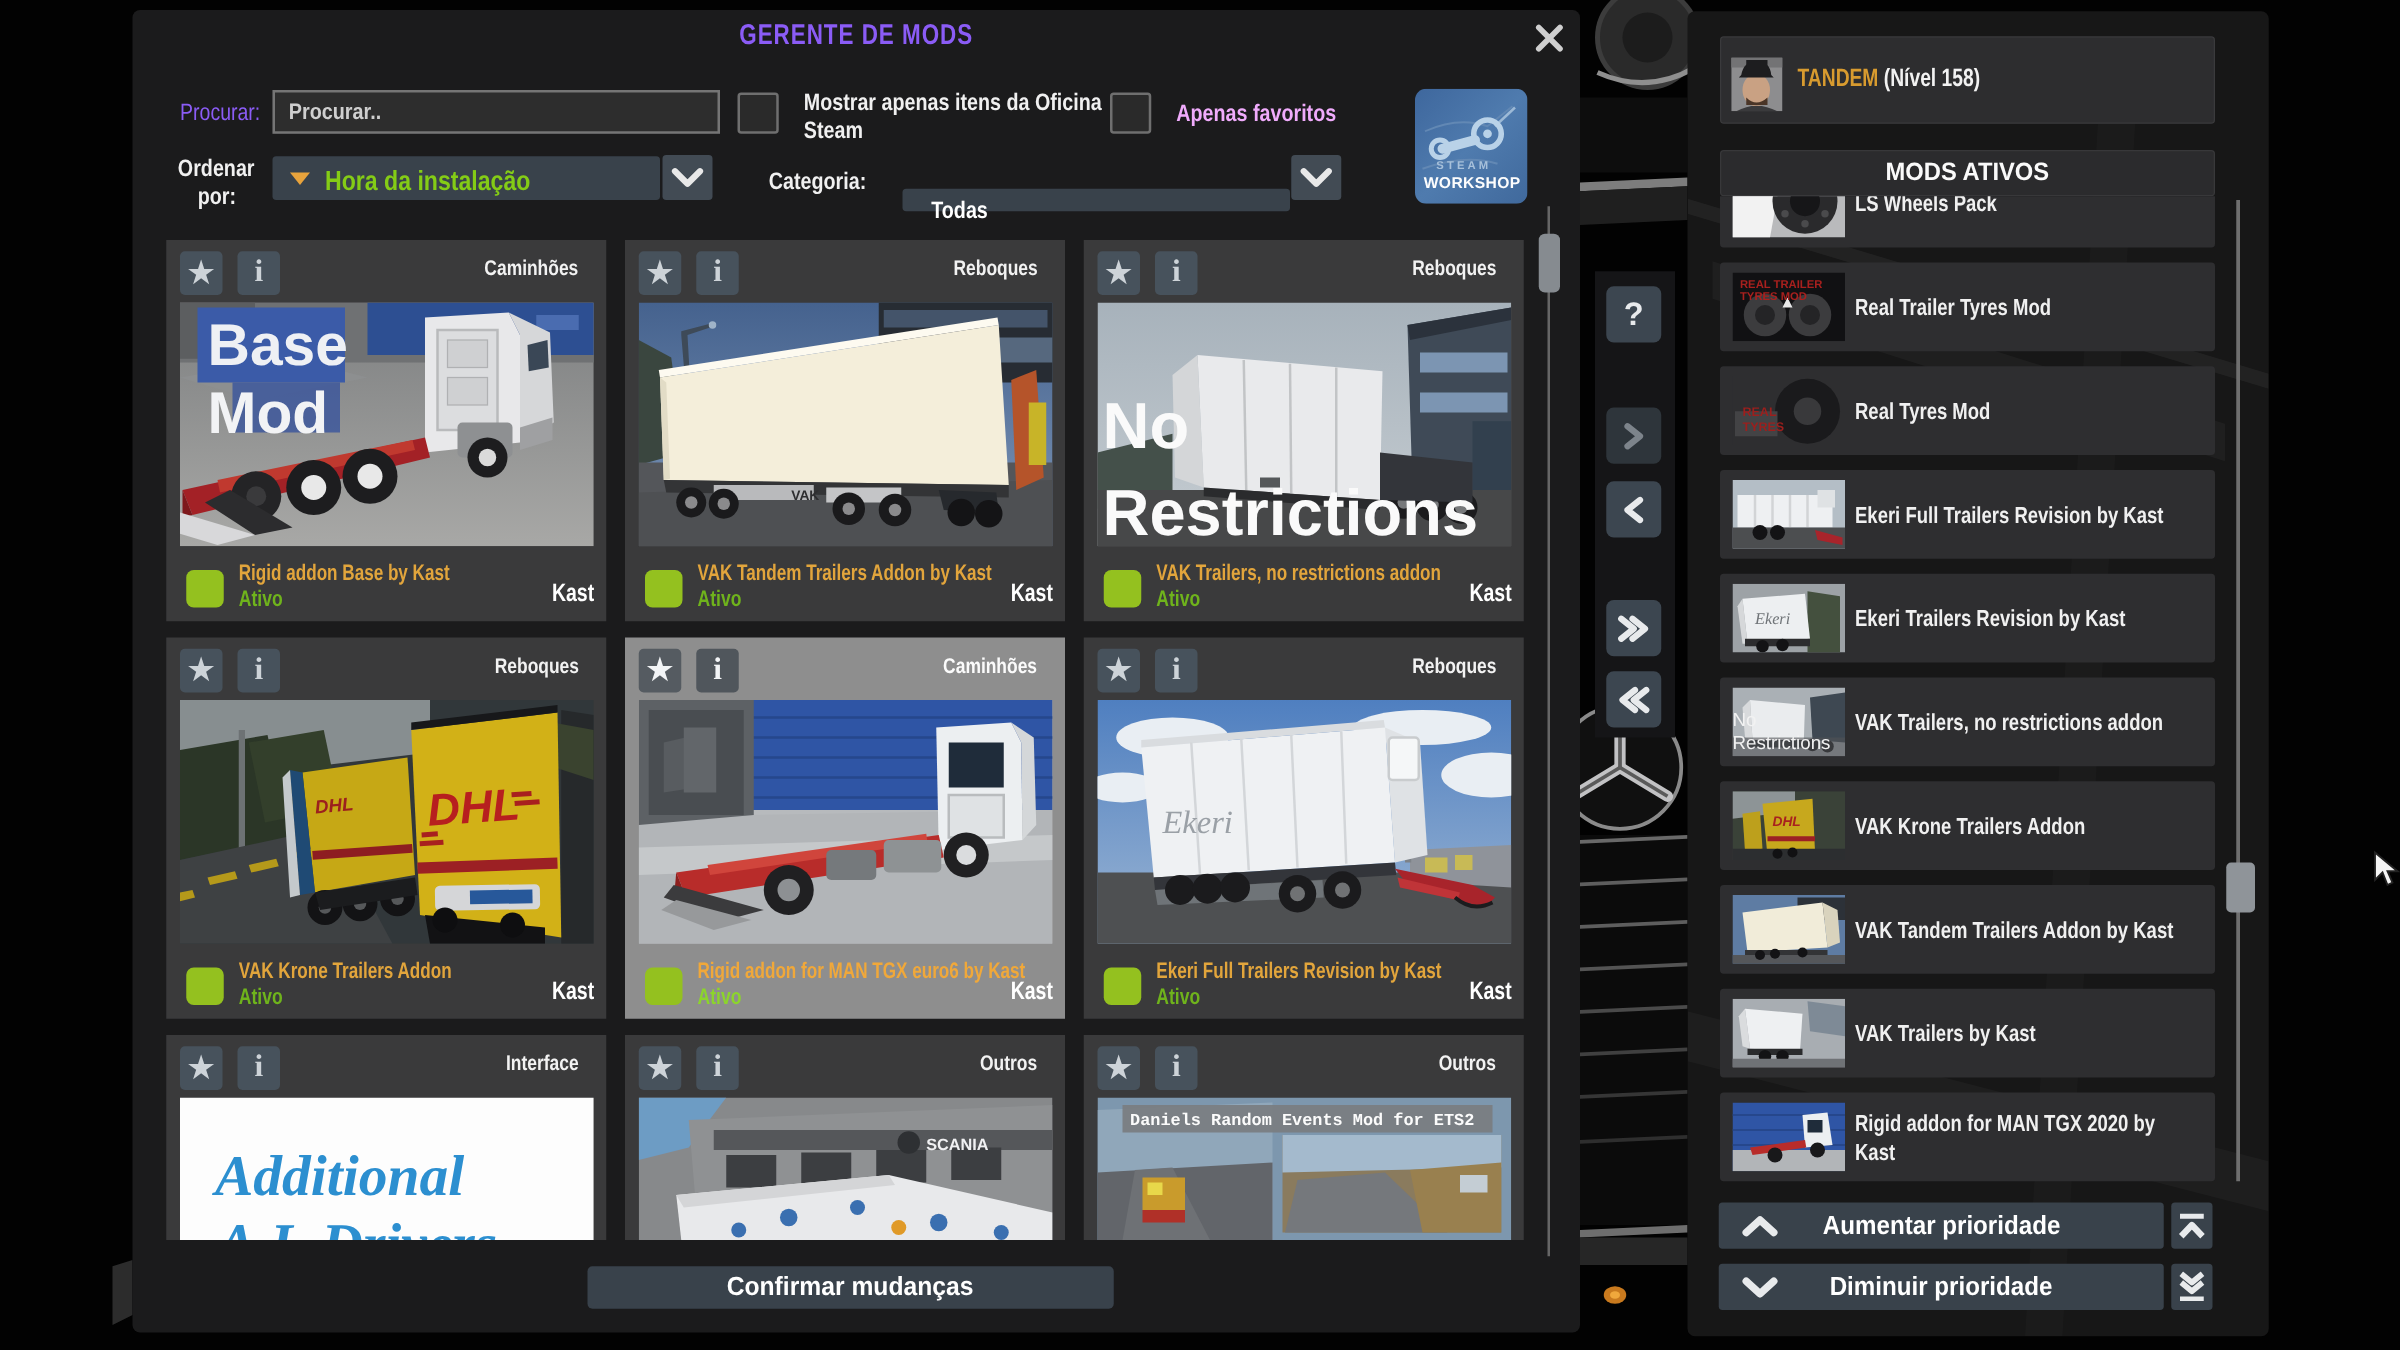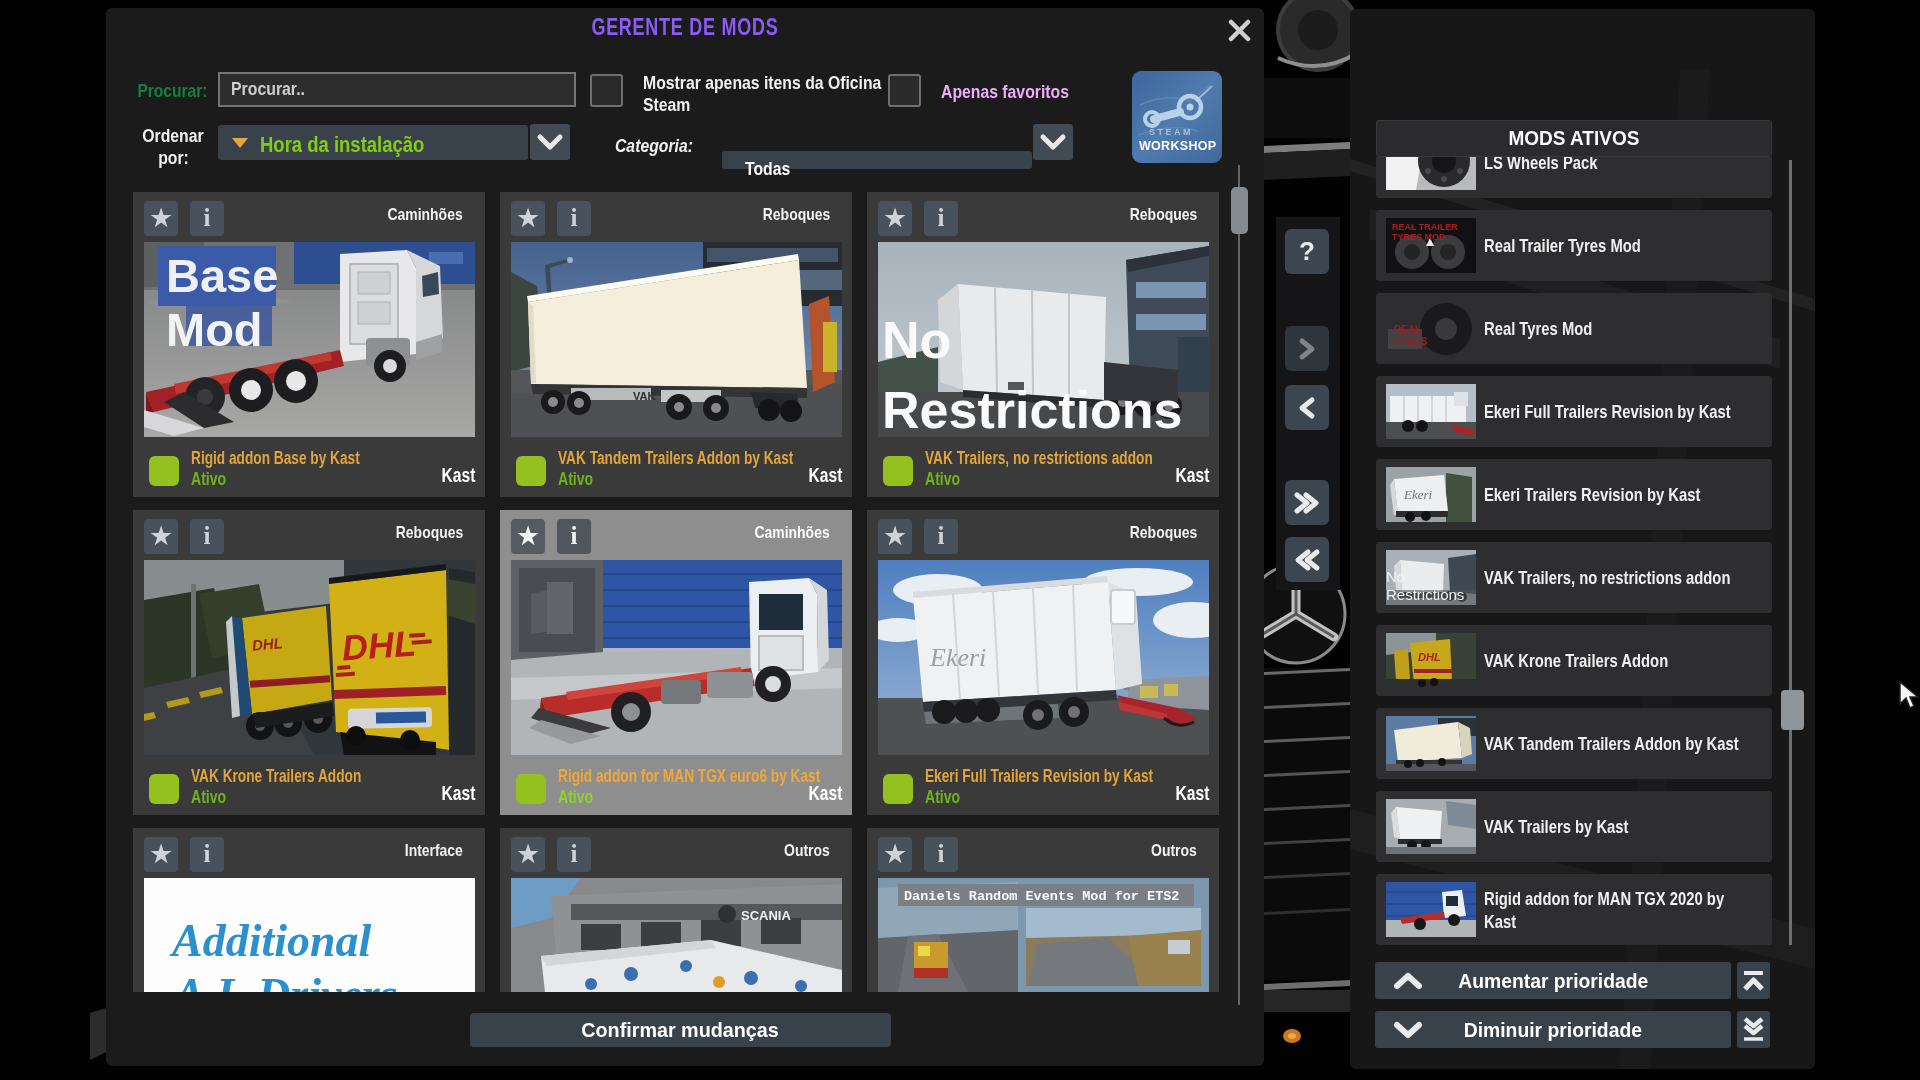--- a/index.html
+++ b/index.html
@@ -75,40 +75,40 @@
 <path d="M0 800 L465 920 L465 960 L0 840 Z" fill="#ffffff" opacity="0.03"></path>
 <path d="M330 60 L360 60 L300 1060 L270 1060 Z" fill="#ffffff" opacity="0.02"></path>
 </svg>
     </div>
 
 <div class="abs" style="left:106px;top:14px;width:1158px;text-align:center;color:#8b5cf6;font-size:23px;font-weight:700;letter-spacing:1px;"><span class="cxc" style="transform:scaleX(.78);">GERENTE DE MODS</span></div>
 <svg class="abs" style="left:1228px;top:19px" width="24" height="24">
       <path d="M3 3 L20 20 M20 3 L3 20" stroke="#cfcfcf" stroke-width="4.5" stroke-linecap="round"></path>
     </svg>
 
-<div class="abs" style="left:100px;top:80px;width:108px;text-align:right;color:#15803d;font-size:19px;font-weight:700;"><span class="cxr">Procurar:</span></div>
+<div class="abs" style="left:100px;top:80px;width:108px;text-align:right;color:#8b5cf6;font-size:19px;font-weight:400;"><span class="cxr">Procurar:</span></div>
 <div class="abs" style="left:218px;top:72px;width:343px;height:31px;background:#2d2d2d;border:2px solid #757575;color:#cfcfcf;font-size:18px;font-weight:700;line-height:31px;padding-left:11px;"><span class="cxl" style="transform:scaleX(.88);">Procurar..</span></div>
 <div class="abs" style="left:590px;top:74px;width:29px;height:29px;background:#2a2a2a;border:2px solid #6f6f6f;border-radius:3px;"></div>
 <div class="abs" style="left:643px;top:72px;width:260px;color:#f0f0f0;font-size:19px;font-weight:700;line-height:22px;"><span class="cxl" style="transform:scaleX(.83);">Mostrar apenas itens da Oficina</span><br><span class="cxl" style="transform:scaleX(.83);">Steam</span></div>
 <div class="abs" style="left:888px;top:74px;width:29px;height:29px;background:#2a2a2a;border:2px solid #6f6f6f;border-radius:3px;"></div>
 <div class="abs" style="left:941px;top:81px;color:#f0abfc;font-size:19px;font-weight:700;"><span class="cxl" style="transform:scaleX(.83);">Apenas favoritos</span></div>
 
 <div class="abs" style="left:128px;top:125px;width:90px;text-align:center;color:#f0f0f0;font-size:19px;font-weight:700;line-height:22px;"><span class="cxc" style="transform:scaleX(.83);">Ordenar</span><br><span class="cxc" style="transform:scaleX(.83);">por:</span></div>
 <div class="abs slate" style="left:218px;top:125px;width:310px;height:35px;border-radius:3px;">
   <svg class="abs" style="left:13px;top:11px" width="18" height="14">
         <path d="M1 2 L17 2 L9 12 Z" fill="#e8a33c"></path>
       </svg>
   <div class="abs" style="left:42px;top:7px;color:#84cc16;font-size:22px;font-weight:700;white-space:nowrap;"><span class="cxl" style="transform:scaleX(.84);">Hora da instalação</span></div>
 </div>
 <div class="abs slate" style="left:530px;top:124px;width:40px;height:36px;border-radius:3px;background:#424b54;">
   <svg class="abs" style="left:6px;top:9px" width="28" height="20">
         <path class="chev" d="M4 4 L14 14 L24 4"></path>
       </svg>
 </div>
-<div class="abs" style="left:575px;top:135px;width:118px;text-align:right;color:#f0f0f0;font-size:19px;font-weight:700;font-style:italic;"><span class="cxr" style="transform:scaleX(.83);">Categoria:</span></div>
+<div class="abs" style="left:575px;top:135px;width:118px;text-align:right;color:#f0f0f0;font-size:19px;font-weight:700;"><span class="cxr" style="transform:scaleX(.83);">Categoria:</span></div>
 <div class="abs slate" style="left:722px;top:125px;width:310px;height:18px;border-radius:3px;margin-top:26px;">
   <div class="abs" style="left:23px;top:7px;color:#fff;font-size:19px;font-weight:700;"><span class="cxl" style="transform:scaleX(.83);">Todas</span></div>
 </div>
 <div class="abs slate" style="left:1033px;top:124px;width:40px;height:36px;border-radius:3px;background:#424b54;">
   <svg class="abs" style="left:6px;top:9px" width="28" height="20">
         <path class="chev" d="M4 4 L14 14 L24 4"></path>
       </svg>
 </div>
 
 <svg class="abs" style="left:1132px;top:71px" width="90" height="92" viewBox="0 0 90 92">
@@ -512,20 +512,32 @@
   <svg class="abs" style="left:8px;top:11px" width="28" height="24">
         <path d="M4 4 L14 12 L4 20 M13 4 L23 12 L13 20" stroke="#e8eaec" stroke-width="5" fill="none" stroke-linecap="round" stroke-linejoin="round"></path>
       </svg>
 </div>
 <div class="abs" style="left:1285px;top:537px;width:44px;height:45px;background:#3c4650;border-radius:6px;">
   <svg class="abs" style="left:8px;top:11px" width="28" height="24">
         <path d="M24 4 L14 12 L24 20 M15 4 L5 12 L15 20" stroke="#e8eaec" stroke-width="5" fill="none" stroke-linecap="round" stroke-linejoin="round"></path>
       </svg>
 </div>
 
+<div class="abs" style="left:1376px;top:29px;width:394px;height:68px;background:#2d2d2f;border:1px solid #3a3a3c;border-radius:3px;">
+  <svg class="abs" style="left:8px;top:16px" width="41" height="43" viewBox="0 0 41 43">
+    <rect width="41" height="43" fill="#8d8d8f"></rect>
+    <rect x="0" y="0" width="41" height="8" fill="#737375"></rect>
+    <ellipse cx="20" cy="26" rx="11" ry="13" fill="#c9a183"></ellipse>
+    <path d="M8 14 Q10 3 20 3 Q31 3 32 14 L34 16 L6 16 Z" fill="#1d1d1f"></path>
+    <rect x="12" y="2" width="17" height="8" fill="#1d1d1f"></rect>
+    <path d="M12 32 Q20 40 29 32 L29 38 L12 38 Z" fill="#4a3527"></path>
+    <path d="M4 43 Q20 34 37 43 Z" fill="#3a3a3c"></path>
+  </svg>
+  <div class="abs" style="left:61px;top:22px;font-size:20px;font-weight:700;white-space:nowrap;"><span class="cxl" style="transform:scaleX(.77);"><span style="color:#d89b2f;">TANDEM</span> <span style="color:#f2f2f2;">(Nível 158)</span></span></div>
+</div>
 <div class="abs" style="left:1376px;top:120px;width:394px;height:35px;background:#2b2b2d;border:1px solid #38383a;border-radius:3px;text-align:center;line-height:35px;color:#fafafa;font-size:20px;font-weight:700;"><span class="cxc" style="transform:scaleX(.95);">MODS ATIVOS</span></div>
 
 <div class="abs" style="left:1350px;top:157px;width:465px;height:791px;overflow:hidden;">
   <div class="item" style="left:26px;top:-30px;">
     <svg class="ithumb" viewBox="0 0 90 55">
           <rect width="90" height="55" fill="#b9babc"></rect>
           <path d="M0 0 L40 0 L30 55 L0 55 Z" fill="#f2f2f2"></path>
           <circle cx="58" cy="26" r="26" fill="#2a2a2c"></circle>
           <circle cx="58" cy="26" r="12" fill="#161618"></circle>
           <g fill="#4a4a4c">

